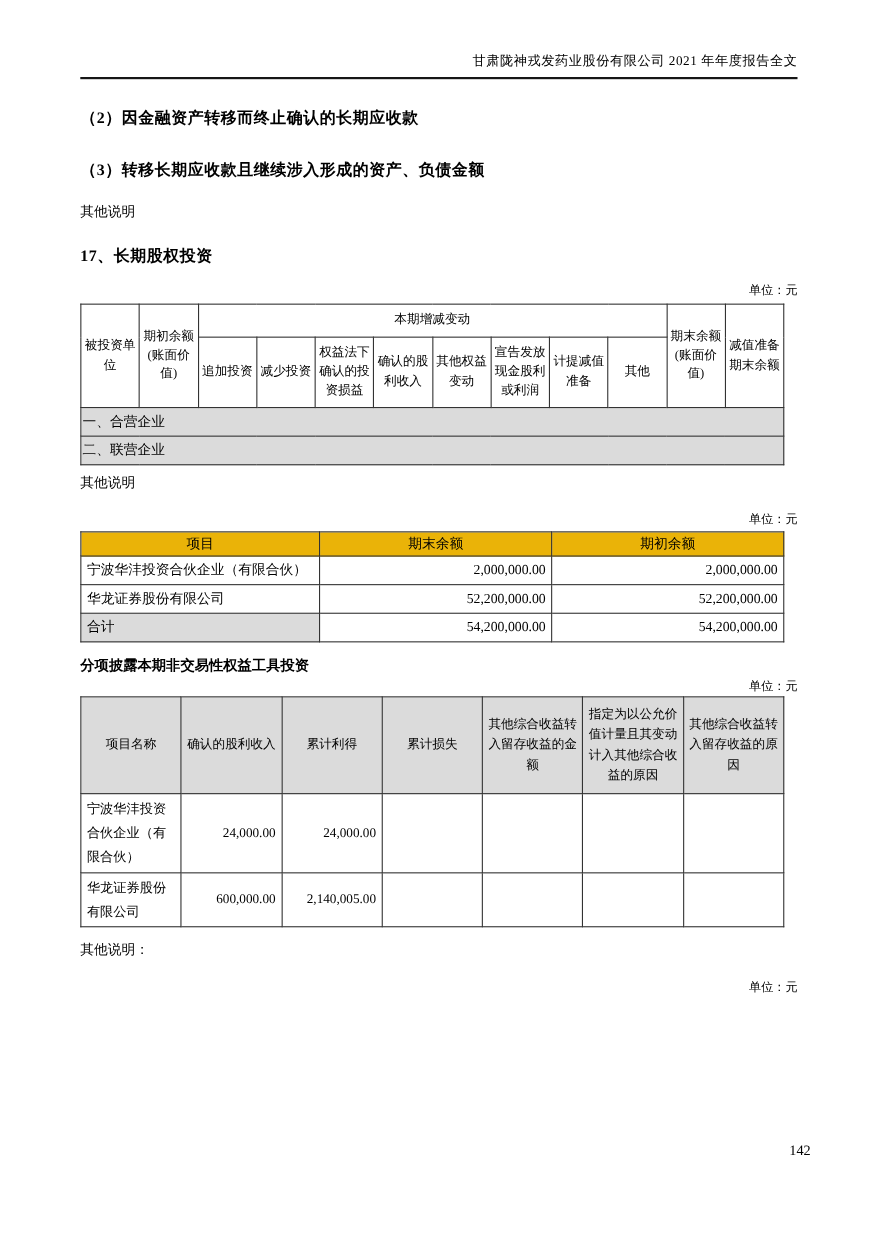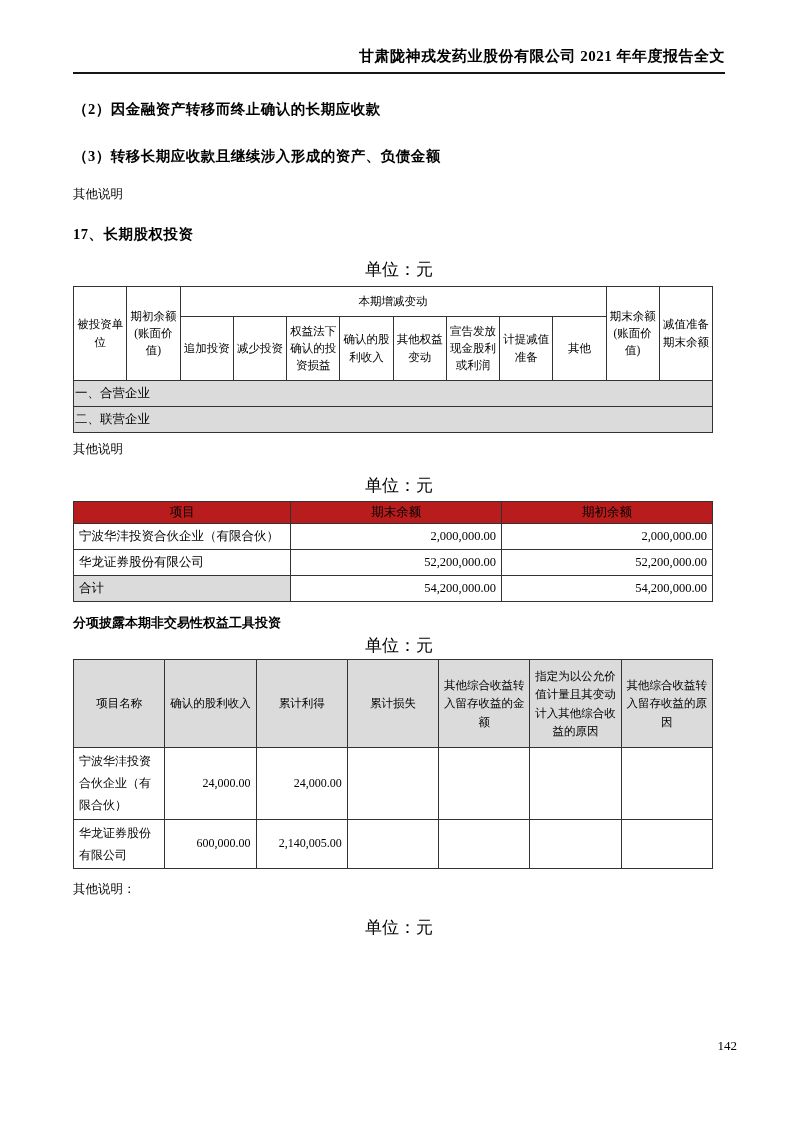--- a/index.html
+++ b/index.html
@@ -7,50 +7,49 @@
   body {
     width: 793px; height: 1122px;
     background: #ffffff; color: #000000;
     font-family: "Liberation Serif", "DejaVu Serif", serif;
     position: relative; overflow: hidden;
   }
   .content { padding: 0 68px 0 73px; }
 
   .page-header {
     padding-top: 47px; padding-bottom: 6px;
-    text-align: right; font-size: 15px;
+    text-align: right; font-size: 12px;
     border-bottom: 2px solid #161616;
     letter-spacing: 0.5px;
-    font-weight: bold;
   }
 
   .heading-l3 { font-size: 14.5px; font-weight: bold; margin-top: 26px; letter-spacing: 0.5px; }
   .heading-l3 + .heading-l3 { margin-top: 28px; }
   .note { font-size: 12.5px; margin-top: 20px; }
   .heading-l2 { font-size: 14.5px; font-weight: bold; margin-top: 22px; letter-spacing: 0.5px; }
-  .unit { font-size: 17px; text-align: center; margin-top: 14px; }
+  .unit { font-size: 11px; text-align: right; margin-top: 14px; }
   .subheading { font-size: 13px; font-weight: bold; margin-top: 12px; }
 
   table { border-collapse: collapse; width: 640px; table-layout: fixed; }
   table.bordered { border: 1.5px solid #262626; }
   th, td { border: 1px solid #333333; font-weight: normal; padding: 2px 3px; }
 
   
   .t1 { margin-top: 5px; }
   .t1 th { font-size: 11.5px; line-height: 1.5; text-align: center; vertical-align: middle; }
   .t1 .group-row th { height: 30px; }
   .t1 .sub-row th { height: 64px; }
   .t1 .cat-row td {
     background: #dbdbdb; text-align: left;
     font-size: 12.5px; height: 26px; padding: 2px 1px;
   }
 
   
   .t2 { margin-top: 4px; font-size: 12.5px; }
-  .t2 th { background: #b91c1c; height: 16px; text-align: center; vertical-align: middle; }
+  .t2 th { background: #eab308; height: 16px; text-align: center; vertical-align: middle; }
   .t2 td { height: 26px; vertical-align: middle; }
   .t2 .name { text-align: left; padding: 2px 5px; }
   .t2 .num { text-align: right; padding: 2px 5px; }
   .t2 .total .name { background: #dbdbdb; }
 
   
   .t3 { margin-top: 2px; }
   .t3 th {
     background: #dbdbdb; font-size: 11.5px; line-height: 1.6;
     text-align: center; vertical-align: middle; height: 88px; padding: 2px 4px;

